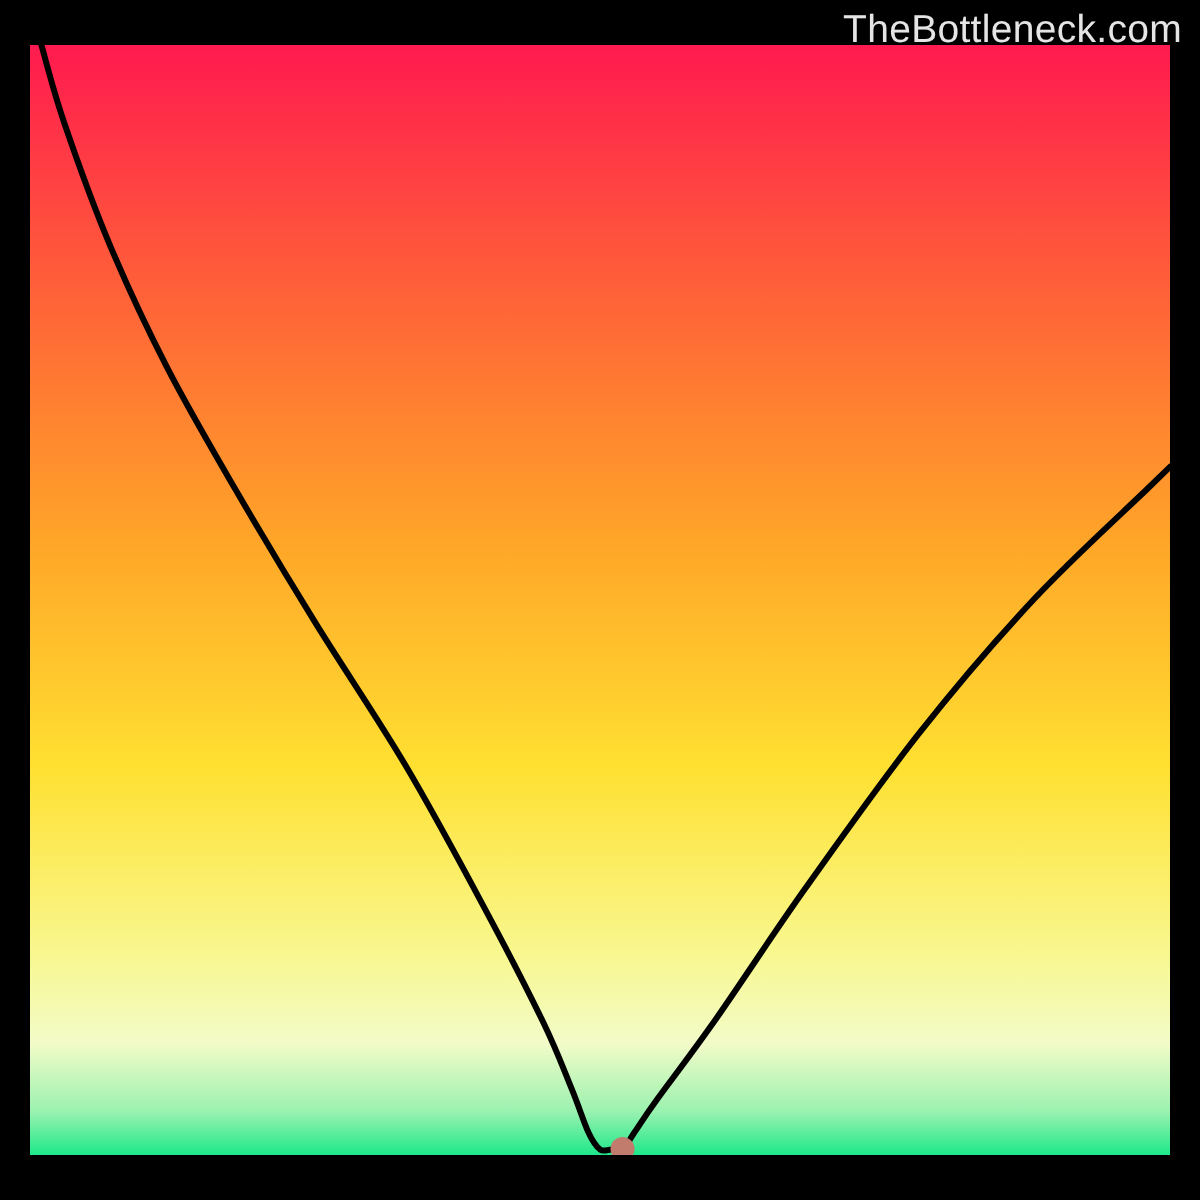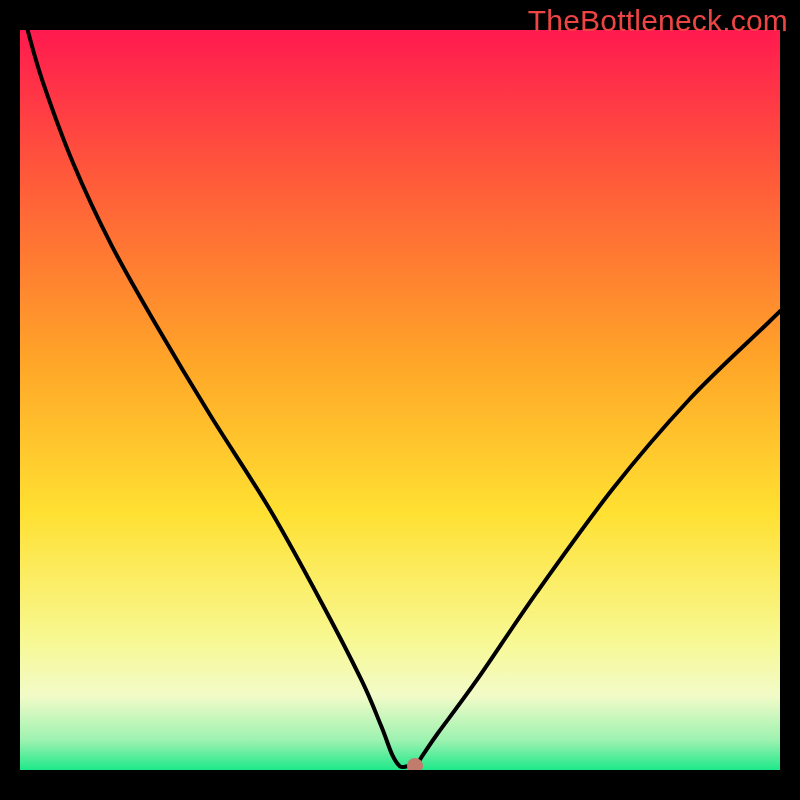--- a/index.html
+++ b/index.html
@@ -14,22 +14,22 @@
   .frame {
     position: relative;
     width: 800px;
     height: 800px;
     background: #000;
   }
   .watermark {
     position: absolute;
     top: 4px;
     right: 12px;
-    color: #ef4444;
-    font-size: 30px;
+    color: #e5e5e5;
+    font-size: 26px;
     letter-spacing: 0.2px;
     font-weight: 400;
     z-index: 10;
   }
   .plot-area {
     position: absolute;
     left: 20px;
     top: 30px;
     width: 760px;
     height: 740px;

